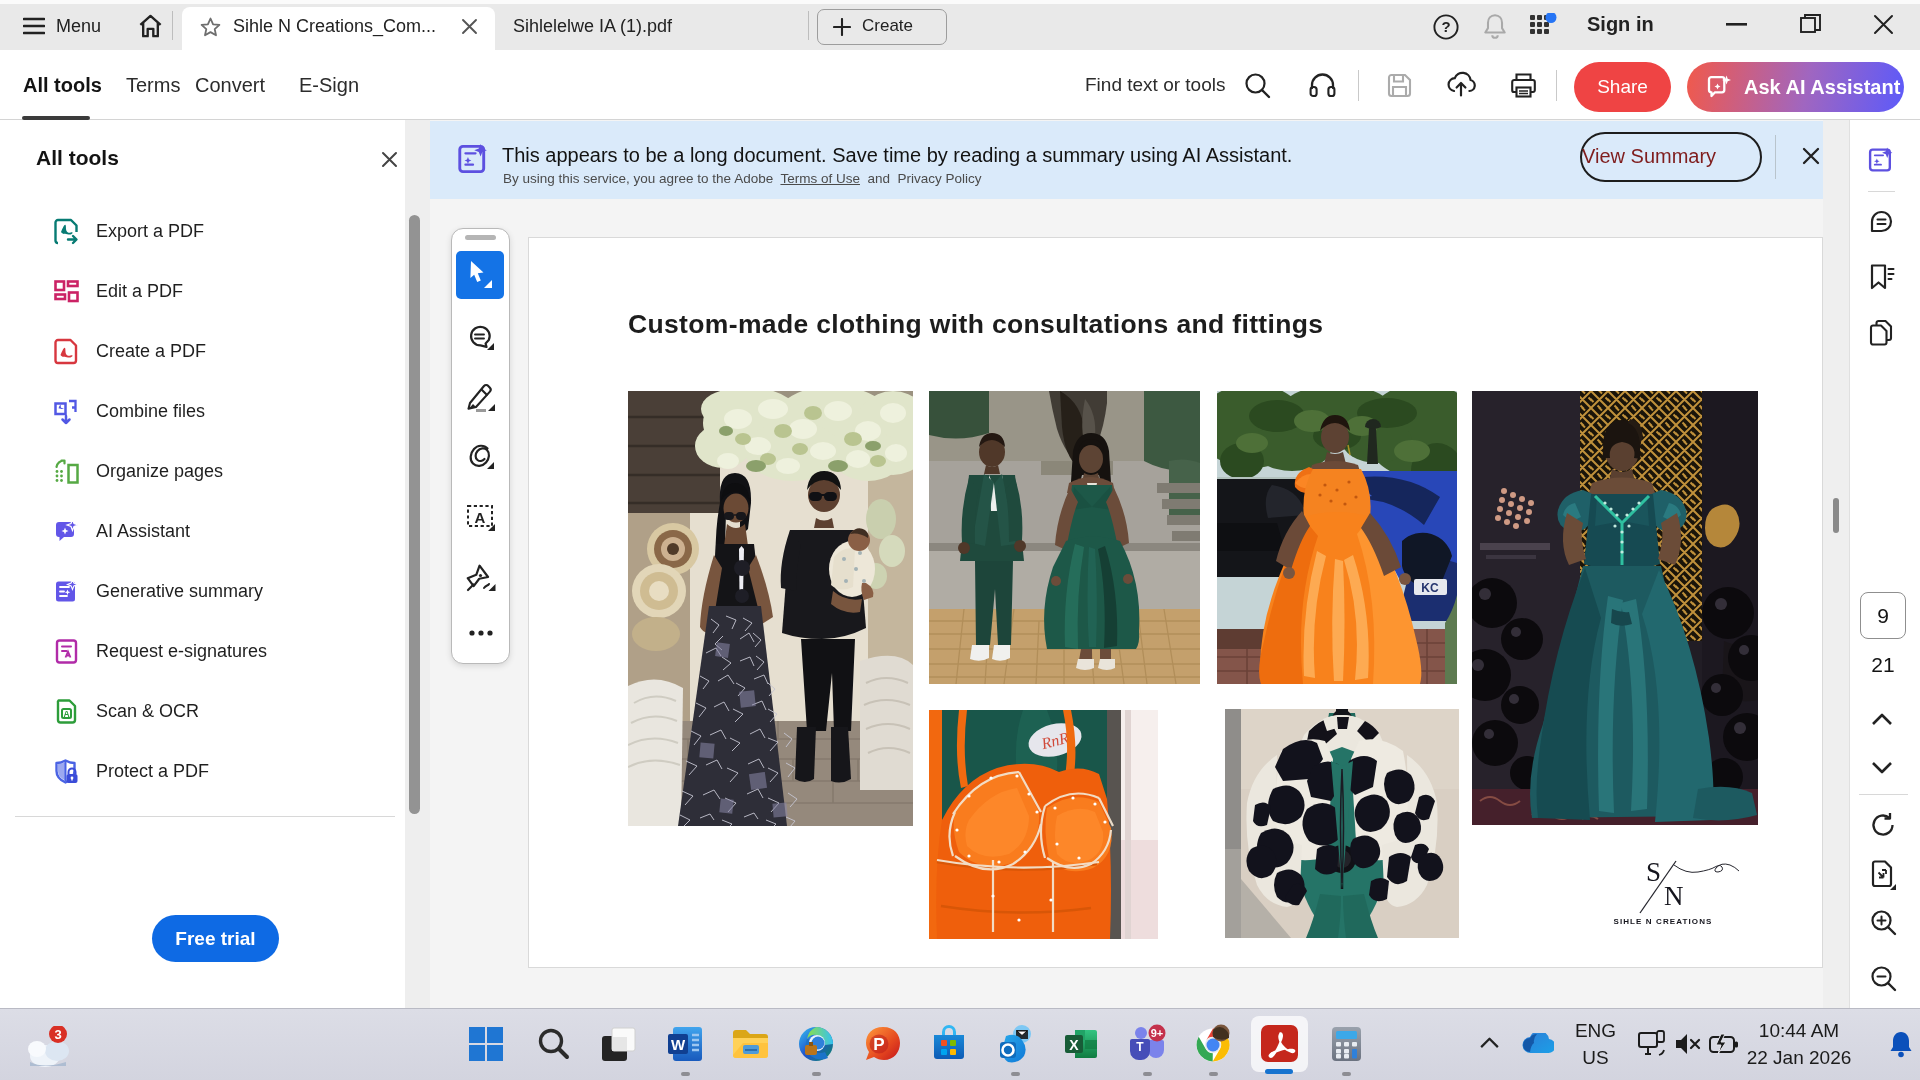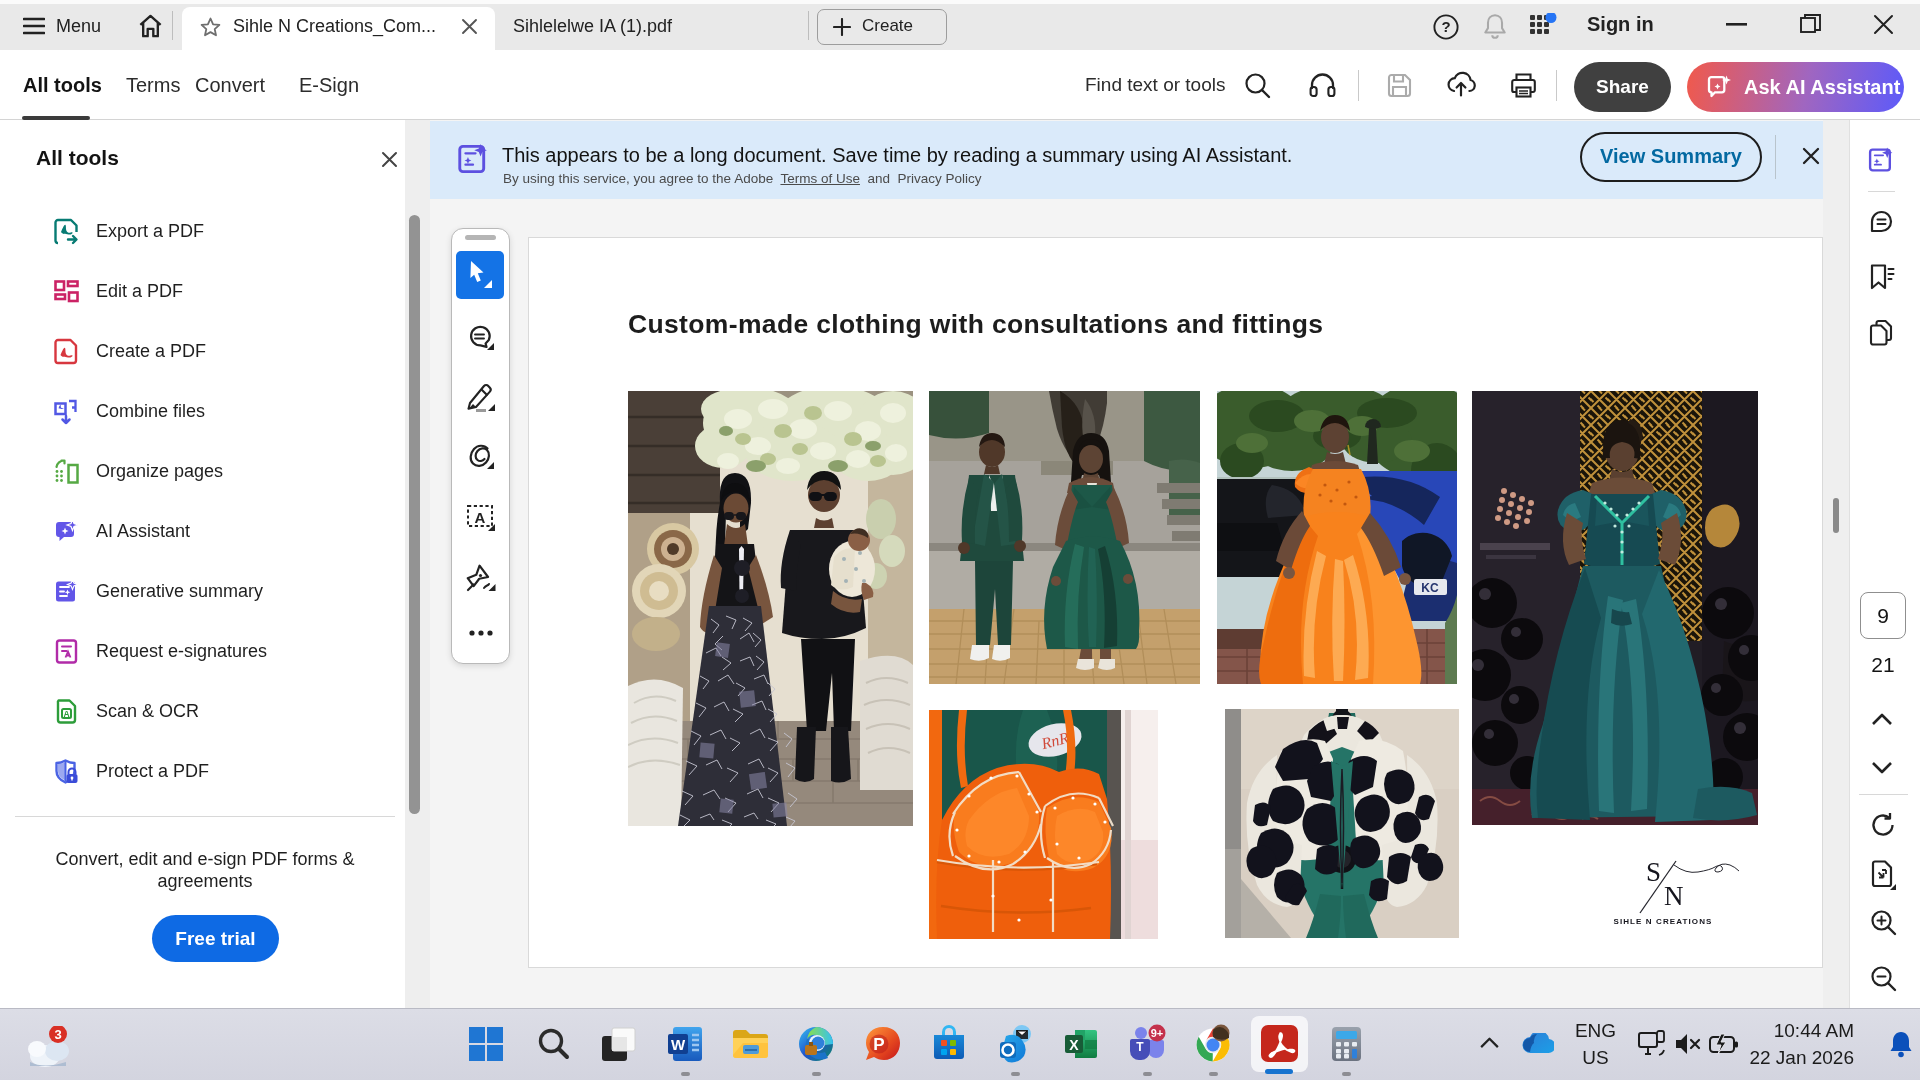--- a/index.html
+++ b/index.html
@@ -118,21 +118,21 @@
   <svg class="abs" style="left:1446px;top:71px" width="30" height="28" viewBox="0 0 30 28">
       <path d="M8 20 a6.5 6.5 0 0 1 .8-12.9 a8.2 8.2 0 0 1 15.8 1.9 a5.6 5.6 0 0 1 -1.2 11" fill="none" stroke="#222" stroke-width="2.2" stroke-linecap="round"></path>
       <path d="M15 24.5 V12.5 M10.6 16.5 L15 12 l4.4 4.5" fill="none" stroke="#222" stroke-width="2.2" stroke-linecap="round" stroke-linejoin="round"></path>
     </svg>
   <svg class="abs" style="left:1510px;top:72px" width="27" height="27" viewBox="0 0 27 27">
       <path d="M6.5 8 V2.5 H20.5 V8 M6.5 20 H4 A1.8 1.8 0 0 1 2.2 18.2 V10 A2 2 0 0 1 4.2 8 H22.8 A2 2 0 0 1 24.8 10 V18.2 A1.8 1.8 0 0 1 23 20 H20.5" fill="none" stroke="#222" stroke-width="2.1"></path>
       <rect x="6.5" y="15.5" width="14" height="9" fill="none" stroke="#222" stroke-width="2.1"></rect>
       <path d="M9 19 h9 M9 21.5 h9" stroke="#222" stroke-width="1.5"></path>
     </svg>
   <div class="abs" style="left:1556px;top:70px;width:1px;height:31px;background:#c9c9c9"></div>
-  <div class="abs" style="left:1574px;top:62px;width:97px;height:50px;background:#404040;border-radius:25px;color:#fff;font-size:19px;font-weight:bold;text-align:center;line-height:50px">Share</div>
+  <div class="abs" style="left:1574px;top:62px;width:97px;height:50px;background:#ef4444;border-radius:25px;color:#fff;font-size:19px;font-weight:normal;text-align:center;line-height:50px">Share</div>
   <div class="abs" style="left:1687px;top:62px;width:217px;height:50px;background:linear-gradient(100deg,#f1594b 0%,#a066c0 55%,#5c5afa 100%);border-radius:25px;"></div>
   <svg class="abs" style="left:1705px;top:73px" width="30" height="30" viewBox="0 0 30 30">
       <path d="M4 6.5 a2.3 2.3 0 0 1 2.3 -2.3 H17 a2.3 2.3 0 0 1 2.3 2.3 V17 a2.3 2.3 0 0 1 -2.3 2.3 H10 L6.5 23 V19.3 H6.3 A2.3 2.3 0 0 1 4 17z" fill="none" stroke="#fff" stroke-width="2.3" stroke-linejoin="round"></path>
       <path d="M21.5 2.5 l1.2 3.3 3.3 1.2 -3.3 1.2 -1.2 3.3 -1.2-3.3 -3.3-1.2 3.3-1.2z" fill="#fff"></path>
       <path d="M12.5 10.5 l.9 2.1 2.1 .9 -2.1 .9 -.9 2.1 -.9-2.1 -2.1-.9 2.1-.9z" fill="#fff"></path>
     </svg>
   <div class="abs" style="left:1744px;top:76px;font-size:20px;font-weight:bold;color:#fff">Ask AI Assistant</div>
   <div class="abs" id="lpanel"></div>
   <div class="abs" id="lscroll"></div>
   <div class="abs" id="lthumb"></div>
@@ -224,35 +224,34 @@
       <path d="M12.5 2.5 C9 4.5 6 5 3.5 5 v8 c0 6 4.5 9.5 9 11.5 4.5-2 9-5.5 9-11.5 V5 c-2.5 0-5.5-.5-9-2.5z" fill="none" stroke="#4a63e4" stroke-width="2.4" stroke-linejoin="round"></path>
       <path d="M12.5 4 V23" stroke="#4a63e4" stroke-width="2"></path>
       <path d="M12.5 4 c-2.8 1.4-5.5 2-7.5 2 v7 c0 4.8 3.6 7.8 7.5 9.6z" fill="#4a63e4" opacity=".55"></path>
       <rect x="13.5" y="16" width="11" height="9" rx="2" fill="#3b4cd8"></rect>
       <path d="M15.5 16 v-2 a3.5 3.5 0 0 1 7 0 v2" fill="none" stroke="#3b4cd8" stroke-width="2"></path>
       <circle cx="19" cy="20" r="1.4" fill="#fff"></circle>
       <rect x="18.4" y="20" width="1.2" height="2.6" fill="#fff"></rect>
     </svg>
   <div class="tool-label" style="top:761px">Protect a PDF</div>
   <div class="abs" style="left:15px;top:816px;width:380px;height:1px;background:#d8d8d8"></div>
-  <div class="abs" style="left:40px;top:848px;width:330px;font-size:18px;color:#1f1f1f;text-align:center;line-height:22px">Convert, edit and e-sign PDF forms &amp; agreements</div>
   <div class="abs" style="left:152px;top:915px;width:127px;height:47px;background:#0e6ae4;border-radius:24px;color:#fff;font-size:19px;font-weight:bold;text-align:center;line-height:47px">Free trial</div>
   <div class="abs" id="banner"></div>
   
   <svg class="abs" style="left:456px;top:142px" width="34" height="34" viewBox="0 0 27 27">
       <rect x="3" y="3.5" width="19" height="20" rx="2.5" fill="none" stroke="#5d50e0" stroke-width="2.3"></rect>
       <g stroke="#5d50e0" stroke-width="1.8" stroke-linecap="round">
         <path d="M7.5 9 h8 M7.5 18 h6"></path>
       </g>
       <path d="M9.5 12 l.8 1.9 1.9 .8 -1.9 .8 -.8 1.9 -.8-1.9 -1.9-.8 1.9-.8z" fill="#5d50e0"></path>
       <path d="M19.5 1.5 l1.4 3.6 3.6 1.4 -3.6 1.4 -1.4 3.6 -1.4-3.6 -3.6-1.4 3.6-1.4z" fill="#5d50e0"></path>
     </svg>
   <div class="abs" style="left:502px;top:144px;font-size:20px;color:#131313">This appears to be a long document. Save time by reading a summary using AI Assistant.</div>
   <div class="abs" style="left:503px;top:171px;font-size:13.5px;color:#4b4b4b">By using this service, you agree to the Adobe&nbsp; <span style="text-decoration:underline">Terms of Use</span> &nbsp;and&nbsp; <span style="">Privacy Policy</span></div>
-  <div class="abs" style="left:1580px;top:132px;width:182px;height:50px;border:2.5px solid #1d1d1d;border-radius:25px;background:transparent;font-size:20px;font-weight:bold;color:#0369a1;text-align:center;line-height:45px">View Summary</div>
+  <div class="abs" style="left:1580px;top:132px;width:182px;height:50px;border:2.5px solid #1d1d1d;border-radius:25px;background:transparent;font-size:20px;font-weight:normal;color:#7f1d1d;text-align:left;line-height:45px">View Summary</div>
   <div class="abs" style="left:1775px;top:135px;width:1px;height:44px;background:#b9c4cc"></div>
   <svg class="abs" style="left:1801px;top:146px" width="20" height="20" viewBox="0 0 20 20">
       <path d="M3 3 L17 17 M17 3 L3 17" stroke="#222" stroke-width="2.3" stroke-linecap="round"></path>
     </svg>
   <div class="abs" id="page"></div>
   
   <div class="abs" style="left:628px;top:309px;font-size:26.5px;font-weight:bold;color:#1d1d1d;letter-spacing:.35px">Custom-made clothing with consultations and fittings</div>
   
   <svg class="abs" style="left:628px;top:391px" width="285" height="435" viewBox="0 0 285 435" preserveAspectRatio="none">
     <rect width="285" height="435" fill="#cabca4"></rect>
@@ -1016,18 +1015,18 @@
     </svg>
   <svg class="abs" style="left:1674px;top:1031px" width="28" height="26" viewBox="0 0 28 26">
       <path d="M2 9 h5 l6 -6 v20 l-6 -6 H2z" fill="#1b1b1b"></path>
       <path d="M17 9 l8 8 M25 9 l-8 8" stroke="#1b1b1b" stroke-width="2.2" stroke-linecap="round"></path>
     </svg>
   <svg class="abs" style="left:1708px;top:1031px" width="32" height="26" viewBox="0 0 32 26">
       <rect x="2" y="6" width="24" height="15" rx="3.5" fill="none" stroke="#1b1b1b" stroke-width="2"></rect>
       <rect x="26.5" y="10.5" width="3.5" height="6" rx="1.5" fill="#1b1b1b"></rect>
       <path d="M13 3 L8 14 h5 l-3 9 8 -12 h-5 l4 -8z" fill="#1b1b1b" stroke="#e8e8ee" stroke-width="1"></path>
     </svg>
-  <div class="abs" style="left:1744px;top:1017px;width:110px;font-size:19px;color:#1b1b1b;text-align:right;line-height:27px">10:44 AM<br>22 Jan 2026</div>
+  <div class="abs" style="left:1744px;top:1017px;width:110px;font-size:19px;color:#1b1b1b;text-align:center;line-height:27px">10:44 AM<br>22 Jan 2026</div>
   <svg class="abs" style="left:1888px;top:1030px" width="26" height="28" viewBox="0 0 26 28">
       <path d="M13 2 c-5 0 -8 4 -8 9 v6 l-2.5 4 h21 L21 17 v-6 c0 -5 -3 -9 -8 -9z" fill="#0b50ba"></path>
       <circle cx="13" cy="24.5" r="2.8" fill="#0b50ba"></circle>
     </svg>
 </div>
 
 </body></html>

